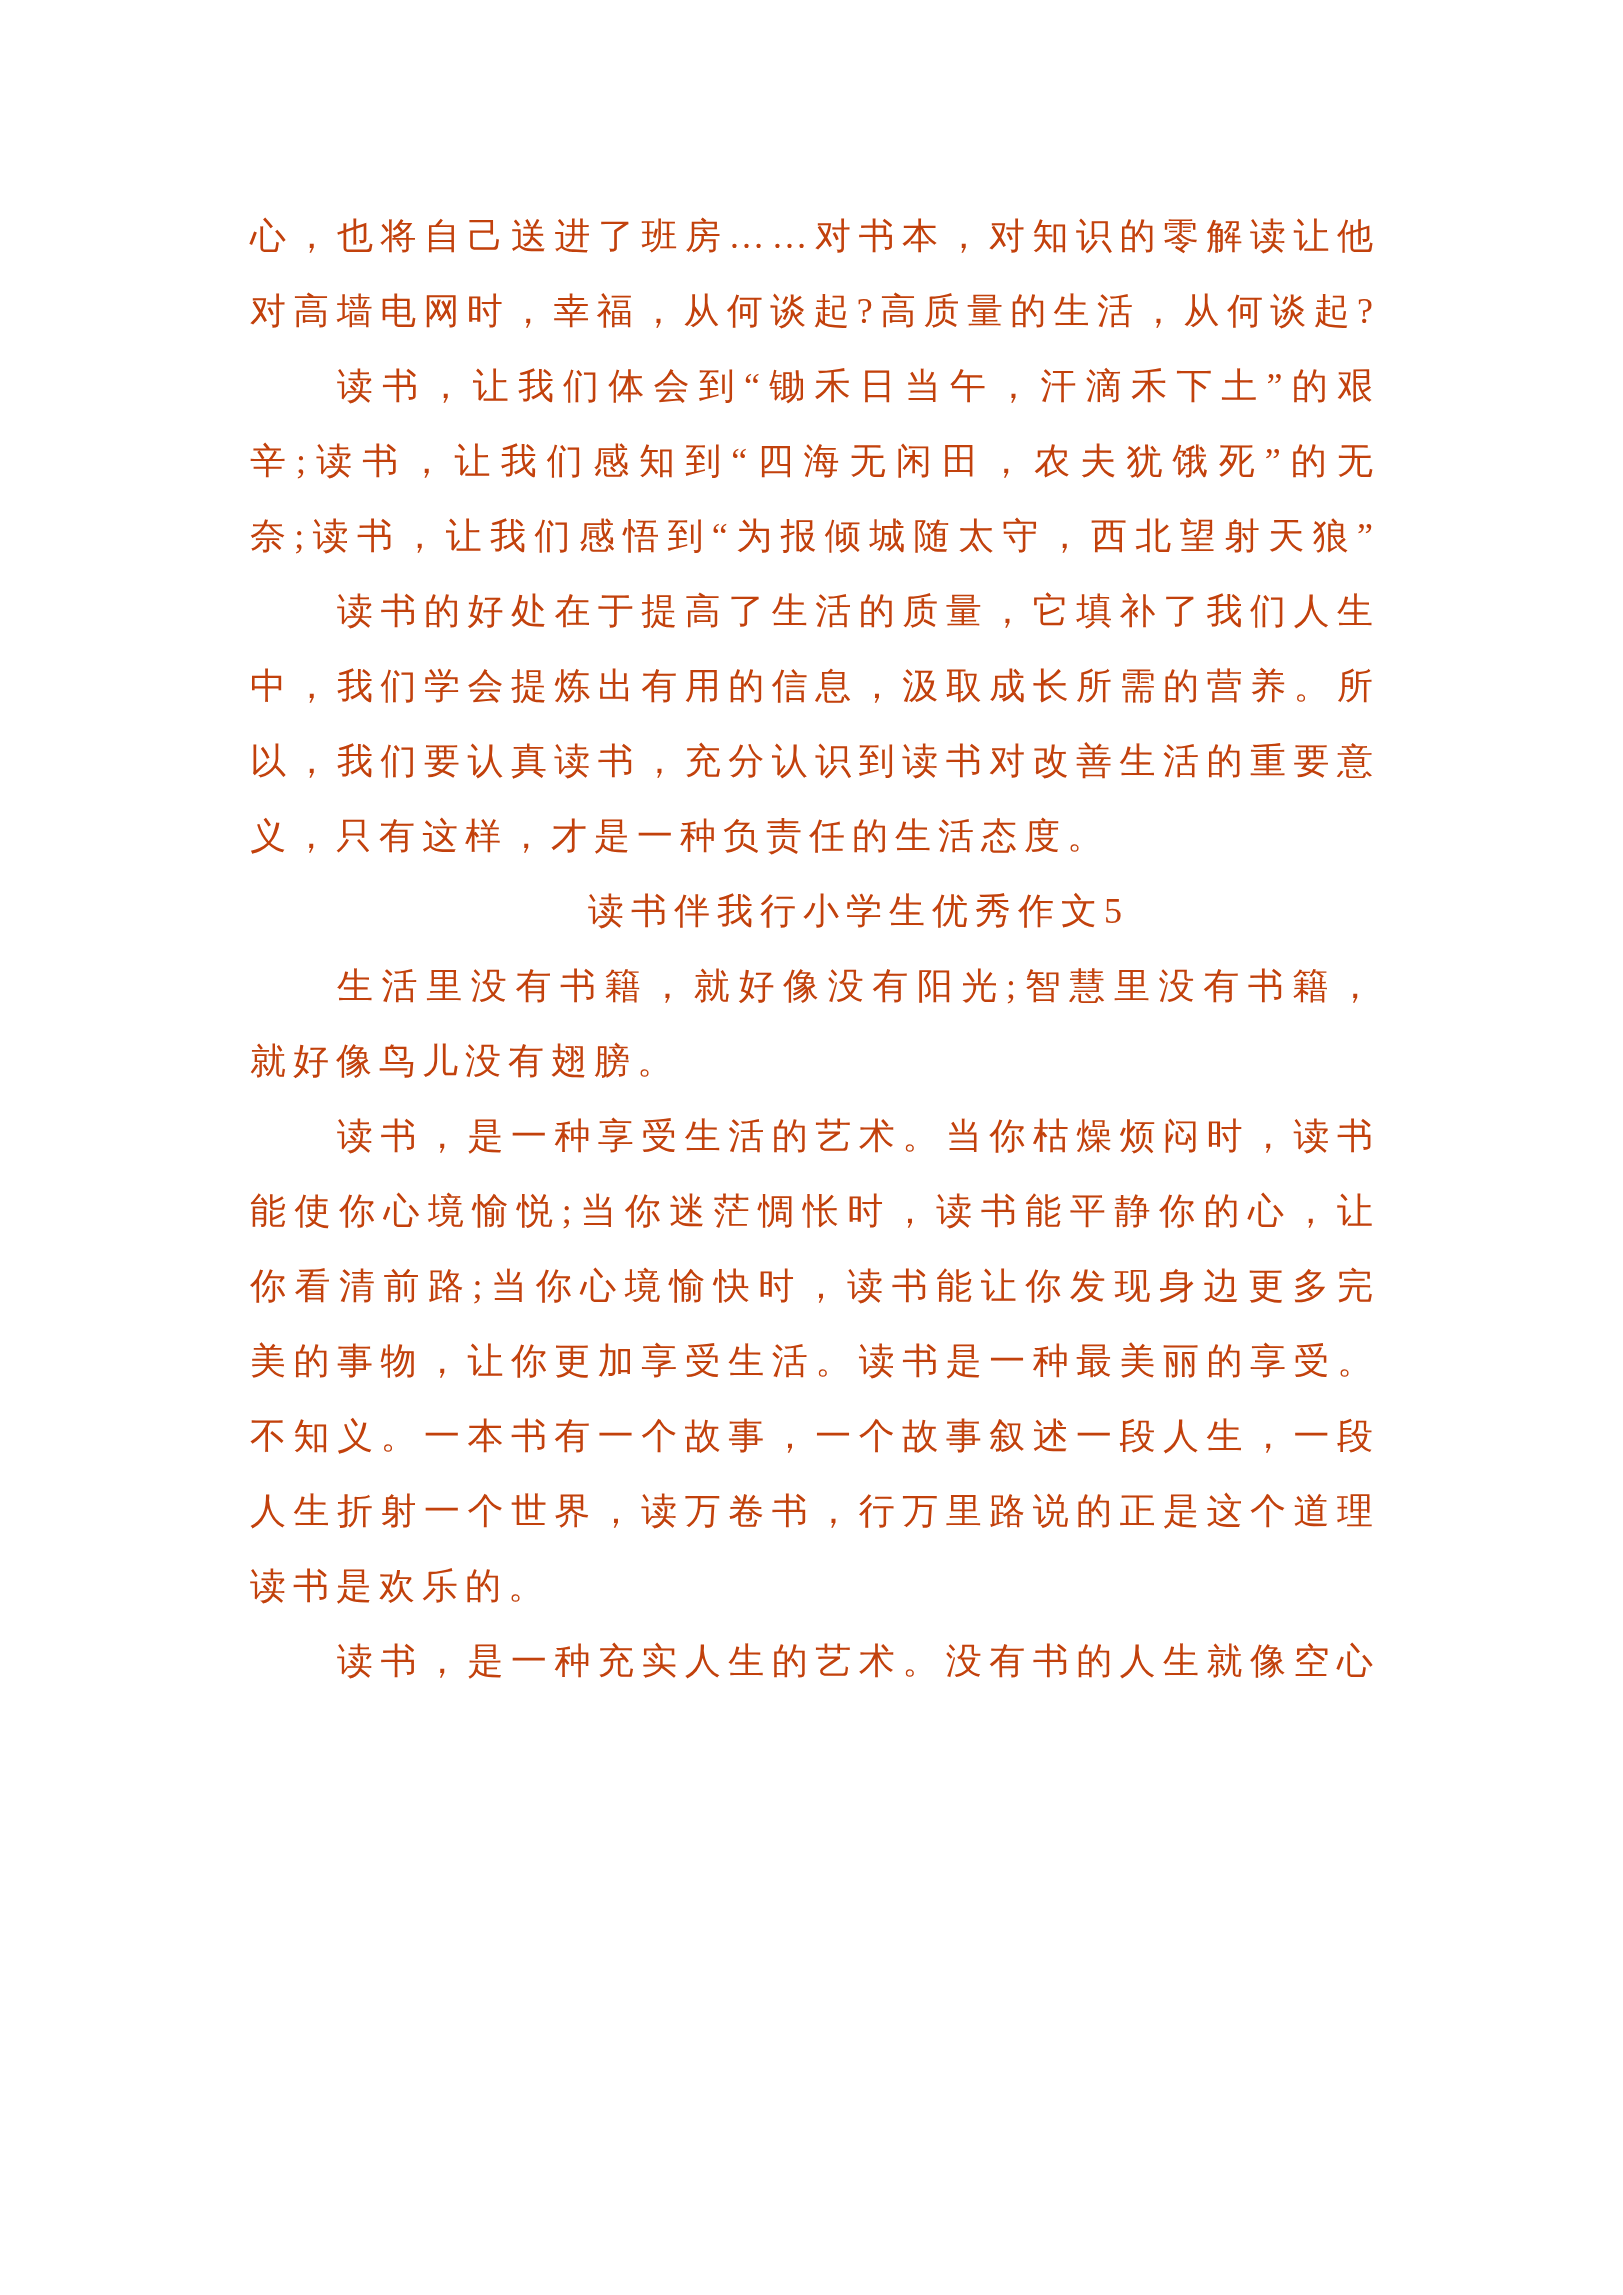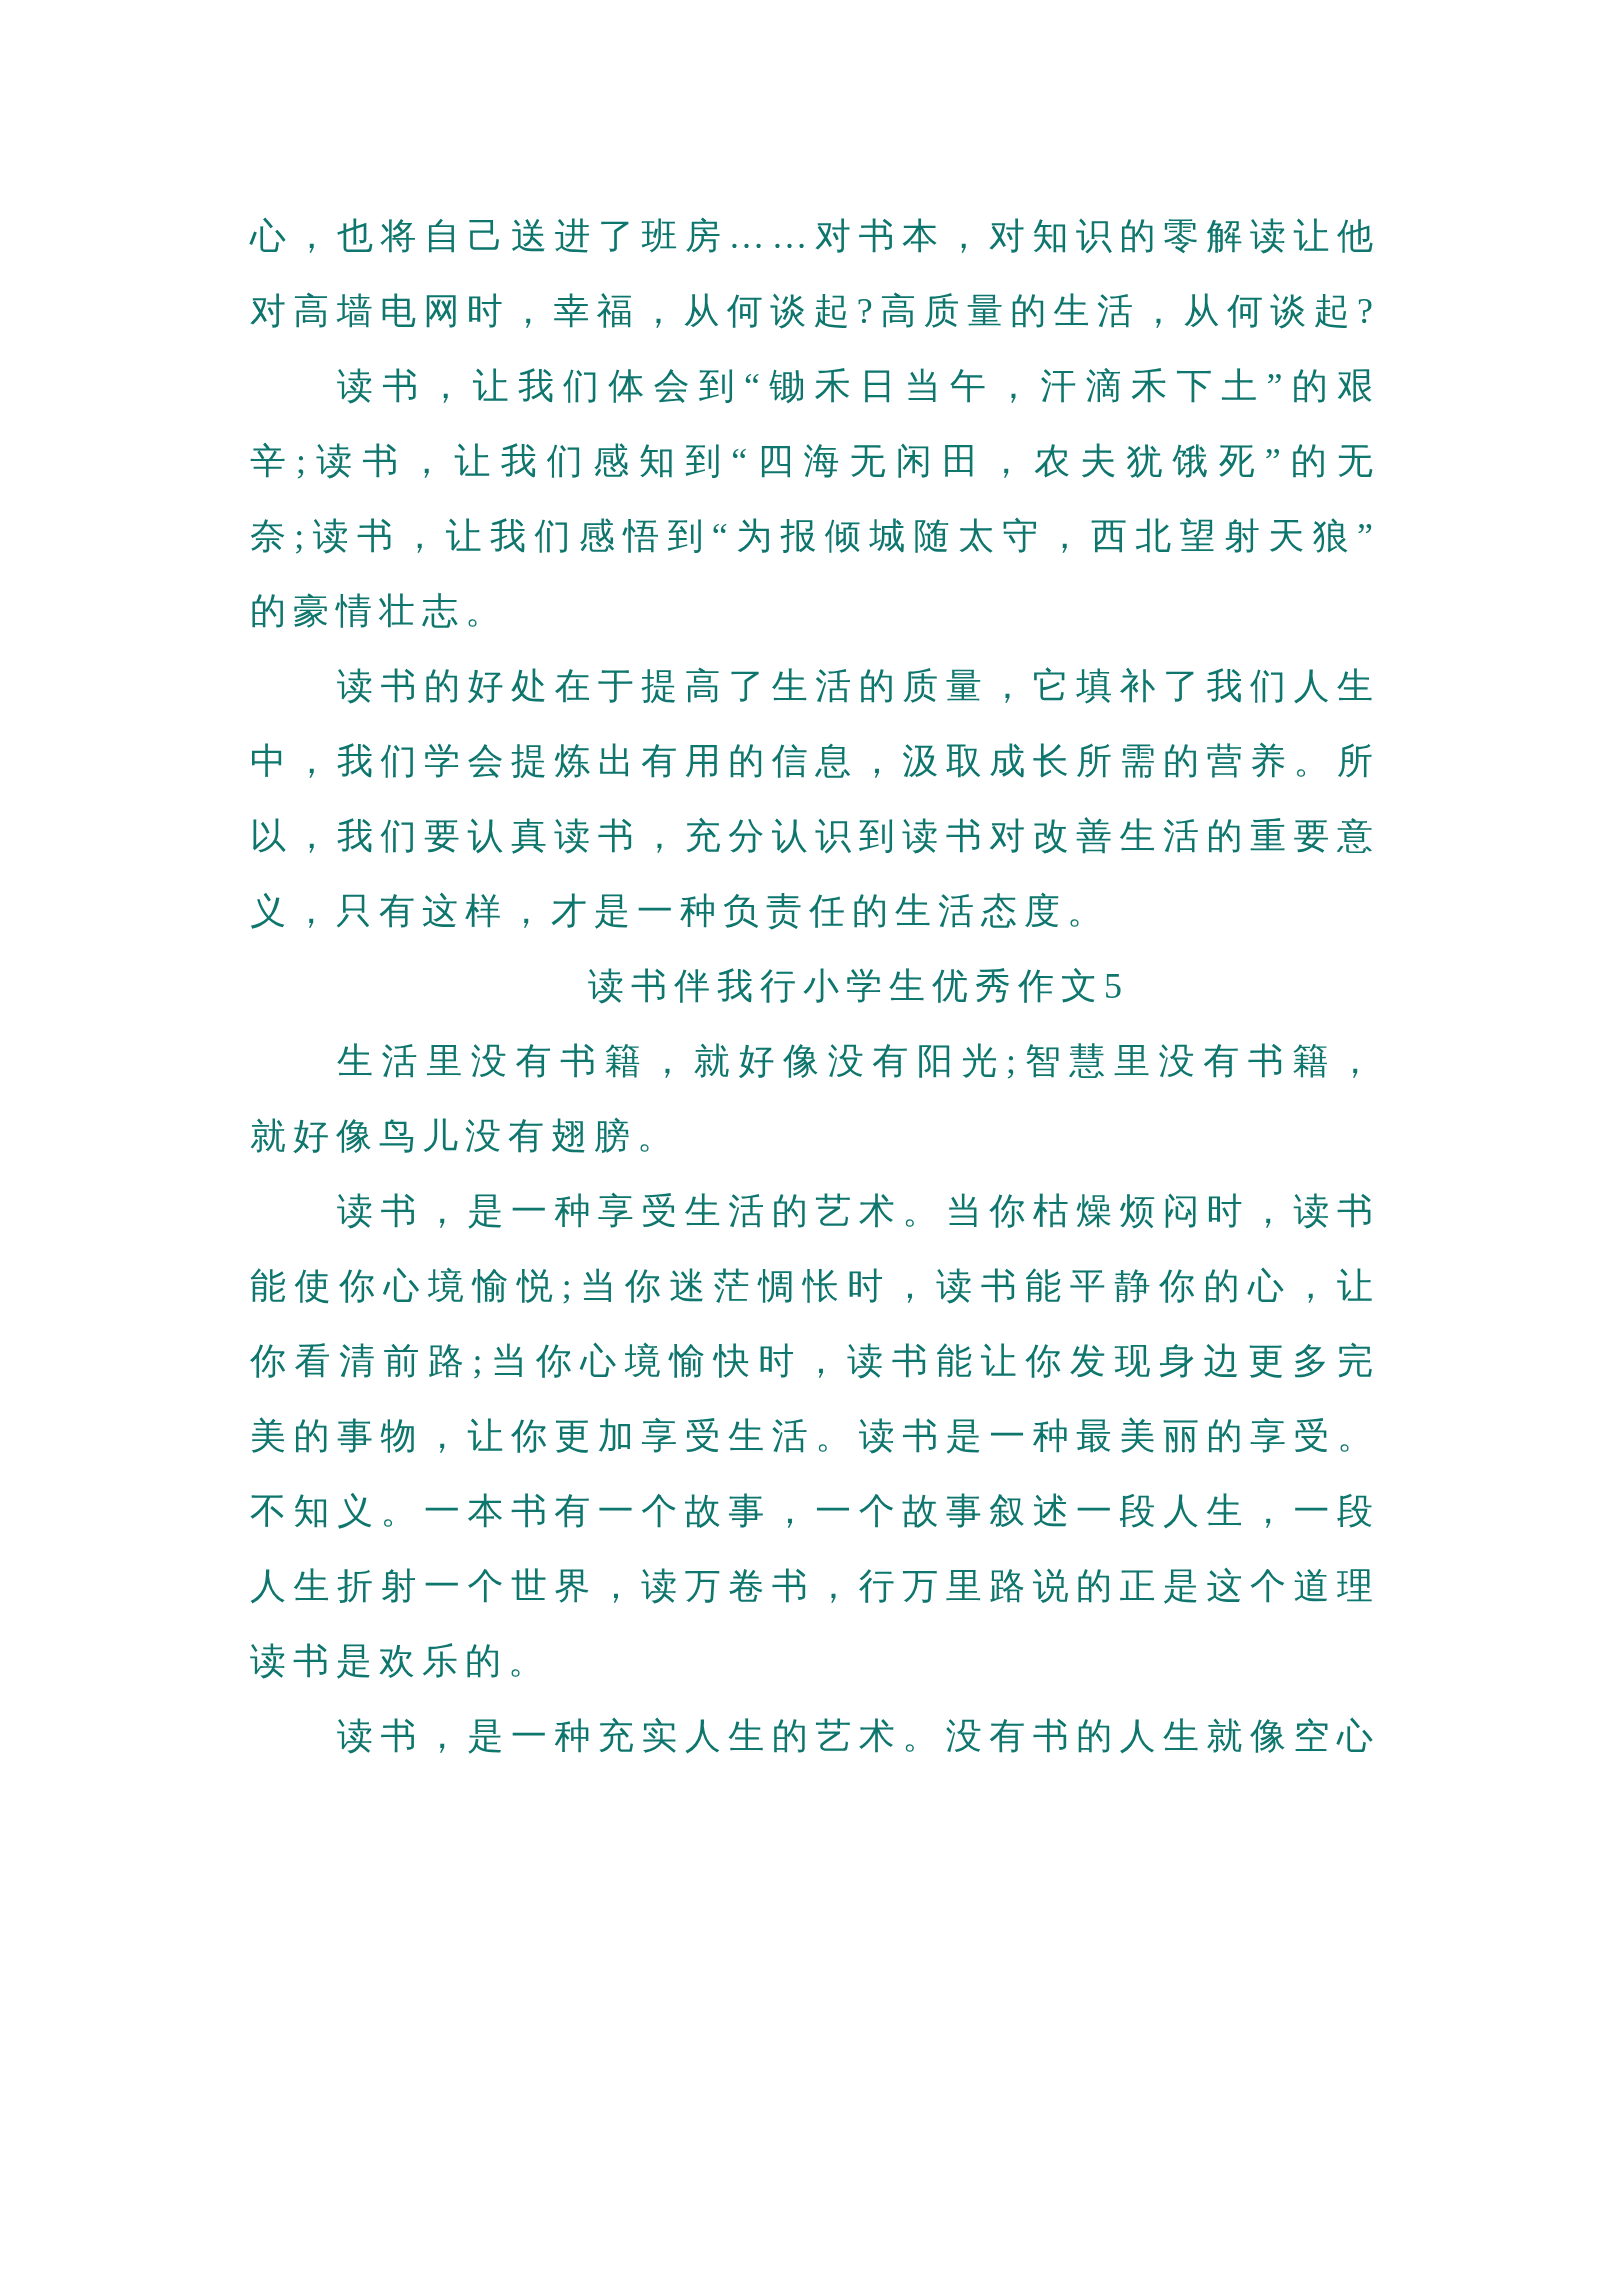--- a/index.html
+++ b/index.html
@@ -12,21 +12,21 @@
     width: 1623px;
     height: 2295px;
     background: #ffffff;
     overflow: hidden;
   }
   .text-block {
     position: absolute;
     left: 250px;
     top: 199px;
     width: 1130px;
-    color: #0f766e;
+    color: #c2410c;
     font-family: "Liberation Serif", serif;
     font-size: 36px;
     letter-spacing: 7px;
     font-weight: 400;
   }
   .line {
     height: 75px;
     line-height: 75px;
     text-align: left;
     white-space: nowrap;
@@ -46,21 +46,20 @@
 </head>
 <body>
 
 <div class="page">
   <div class="text-block">
     <div class="line j">心，也将自己送进了班房……对书本，对知识的零解读让他</div>
     <div class="line j">对高墙电网时，幸福，从何谈起?高质量的生活，从何谈起?</div>
     <div class="line j indent">读书，让我们体会到“锄禾日当午，汗滴禾下土”的艰</div>
     <div class="line j">辛;读书，让我们感知到“四海无闲田，农夫犹饿死”的无</div>
     <div class="line j">奈;读书，让我们感悟到“为报倾城随太守，西北望射天狼”</div>
-    <div class="line">的豪情壮志。</div>
     <div class="line j indent">读书的好处在于提高了生活的质量，它填补了我们人生</div>
     <div class="line j">中，我们学会提炼出有用的信息，汲取成长所需的营养。所</div>
     <div class="line j">以，我们要认真读书，充分认识到读书对改善生活的重要意</div>
     <div class="line">义，只有这样，才是一种负责任的生活态度。</div>
     <div class="line indent">读书伴我行小学生优秀作文5</div>
     <div class="line j indent">生活里没有书籍，就好像没有阳光;智慧里没有书籍，</div>
     <div class="line">就好像鸟儿没有翅膀。</div>
     <div class="line j indent">读书，是一种享受生活的艺术。当你枯燥烦闷时，读书</div>
     <div class="line j">能使你心境愉悦;当你迷茫惆怅时，读书能平静你的心，让</div>
     <div class="line j">你看清前路;当你心境愉快时，读书能让你发现身边更多完</div>

